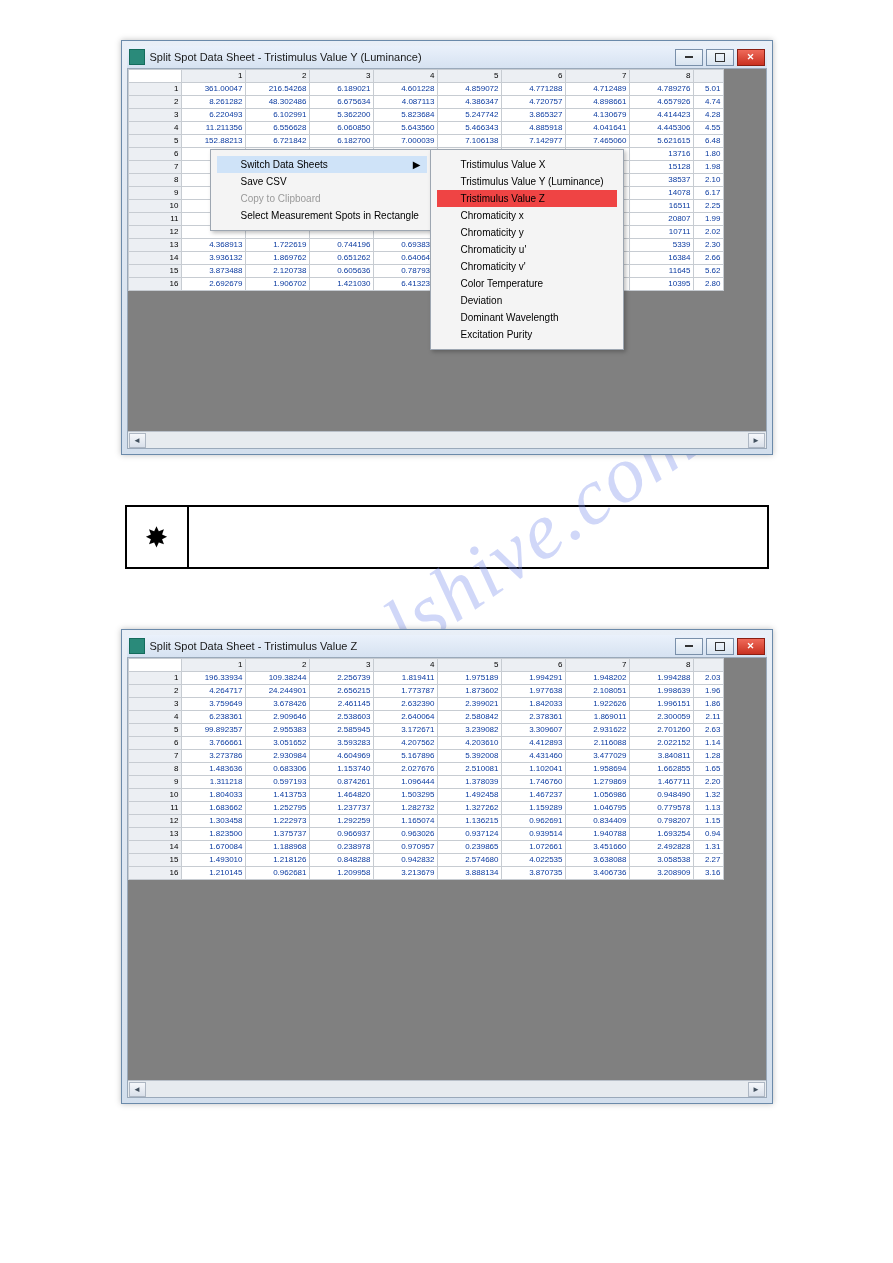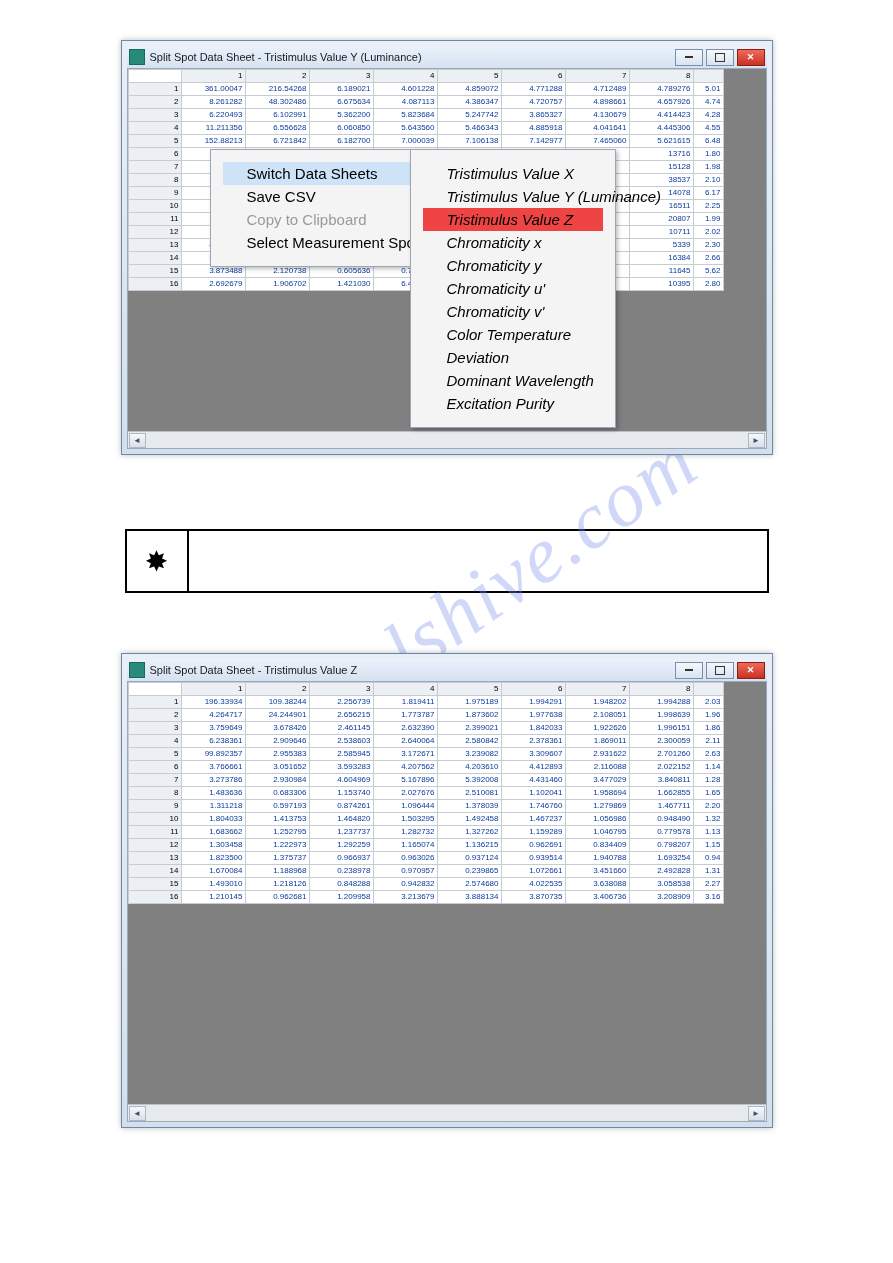--- a/index.html
+++ b/index.html
@@ -7,21 +7,21 @@
     padding: 40px 0;
     background: #fff;
     font-family: "Segoe UI", Tahoma, Arial, sans-serif;
     font-size: 10px;
     color: #000;
     position: relative;
     width: 893px;
   }
   .window {
     width: 640px;
-    margin: 0 auto 74px auto;
+    margin: 0 auto 50px auto;
     border: 1px solid #6b8aaa;
     background: linear-gradient(#e9eff7, #d3dfed);
     box-shadow: 0 0 6px rgba(0,0,0,.25);
     padding: 5px 5px 5px 5px;
     position: relative;
   }
   .titlebar {
     display: flex;
     align-items: center;
     height: 22px;
@@ -66,22 +66,22 @@
   .grid .blankcell{background:#fff;}
   .grey-fill{background:#808080; height:140px;}
   .scrollbar-h{height:16px;background:#e7ebef; border-top:1px solid #b9c0c9; display:flex; align-items:center; justify-content:space-between; padding:0 1px;}
   .sbbtn{width:15px;height:13px;background:linear-gradient(#f6f8fb,#d9e0ea);border:1px solid #aeb7c3; display:flex;align-items:center;justify-content:center;font-size:8px;color:#43515f;}
   
   .ctx, .subctx{
     position:absolute;
     background:#f4f4f4;
     border:1px solid #9da6b1;
     box-shadow:2px 2px 4px rgba(0,0,0,.25);
-    font-size:15px;
-    padding:12px;
+    font-size:10px;
+    padding:6px;
   }
   .ctx-row, .sub-row{
     padding:3px 24px 3px 24px;
     white-space:nowrap;
     position:relative;
   }
   .ctx-row.hi{background:#cfe3f8;}
   .ctx-row.dis{color:#9a9a9a;}
   .sub-row.hi{background:#ef4444;}
   .ctx-row .arrow{position:absolute; right:6px; top:3px;}
@@ -361,21 +361,21 @@
       <div class="sbbtn">►</div>
     </div>
   </div>
 
   <div class="ctx" id="ctxmenu" style="left:88px; top:108px; width:210px;">
       <div class="ctx-row hi">Switch Data Sheets<span class="arrow">▶</span></div>
       <div class="ctx-row">Save CSV</div>
       <div class="ctx-row dis">Copy to Clipboard</div>
       <div class="ctx-row">Select Measurement Spots in Rectangle</div>
     </div>
-  <div class="subctx" id="submenu" style="left:288px; top:108px; width:180px;font-style:italic;">
+  <div class="subctx" id="submenu" style="left:308px; top:108px; width:180px;">
       <div class="sub-row">Tristimulus Value X</div>
       <div class="sub-row">Tristimulus Value Y (Luminance)</div>
       <div class="sub-row hi">Tristimulus Value Z</div>
       <div class="sub-row">Chromaticity x</div>
       <div class="sub-row">Chromaticity y</div>
       <div class="sub-row">Chromaticity u'</div>
       <div class="sub-row">Chromaticity v'</div>
       <div class="sub-row">Color Temperature</div>
       <div class="sub-row">Deviation</div>
       <div class="sub-row">Dominant Wavelength</div>

